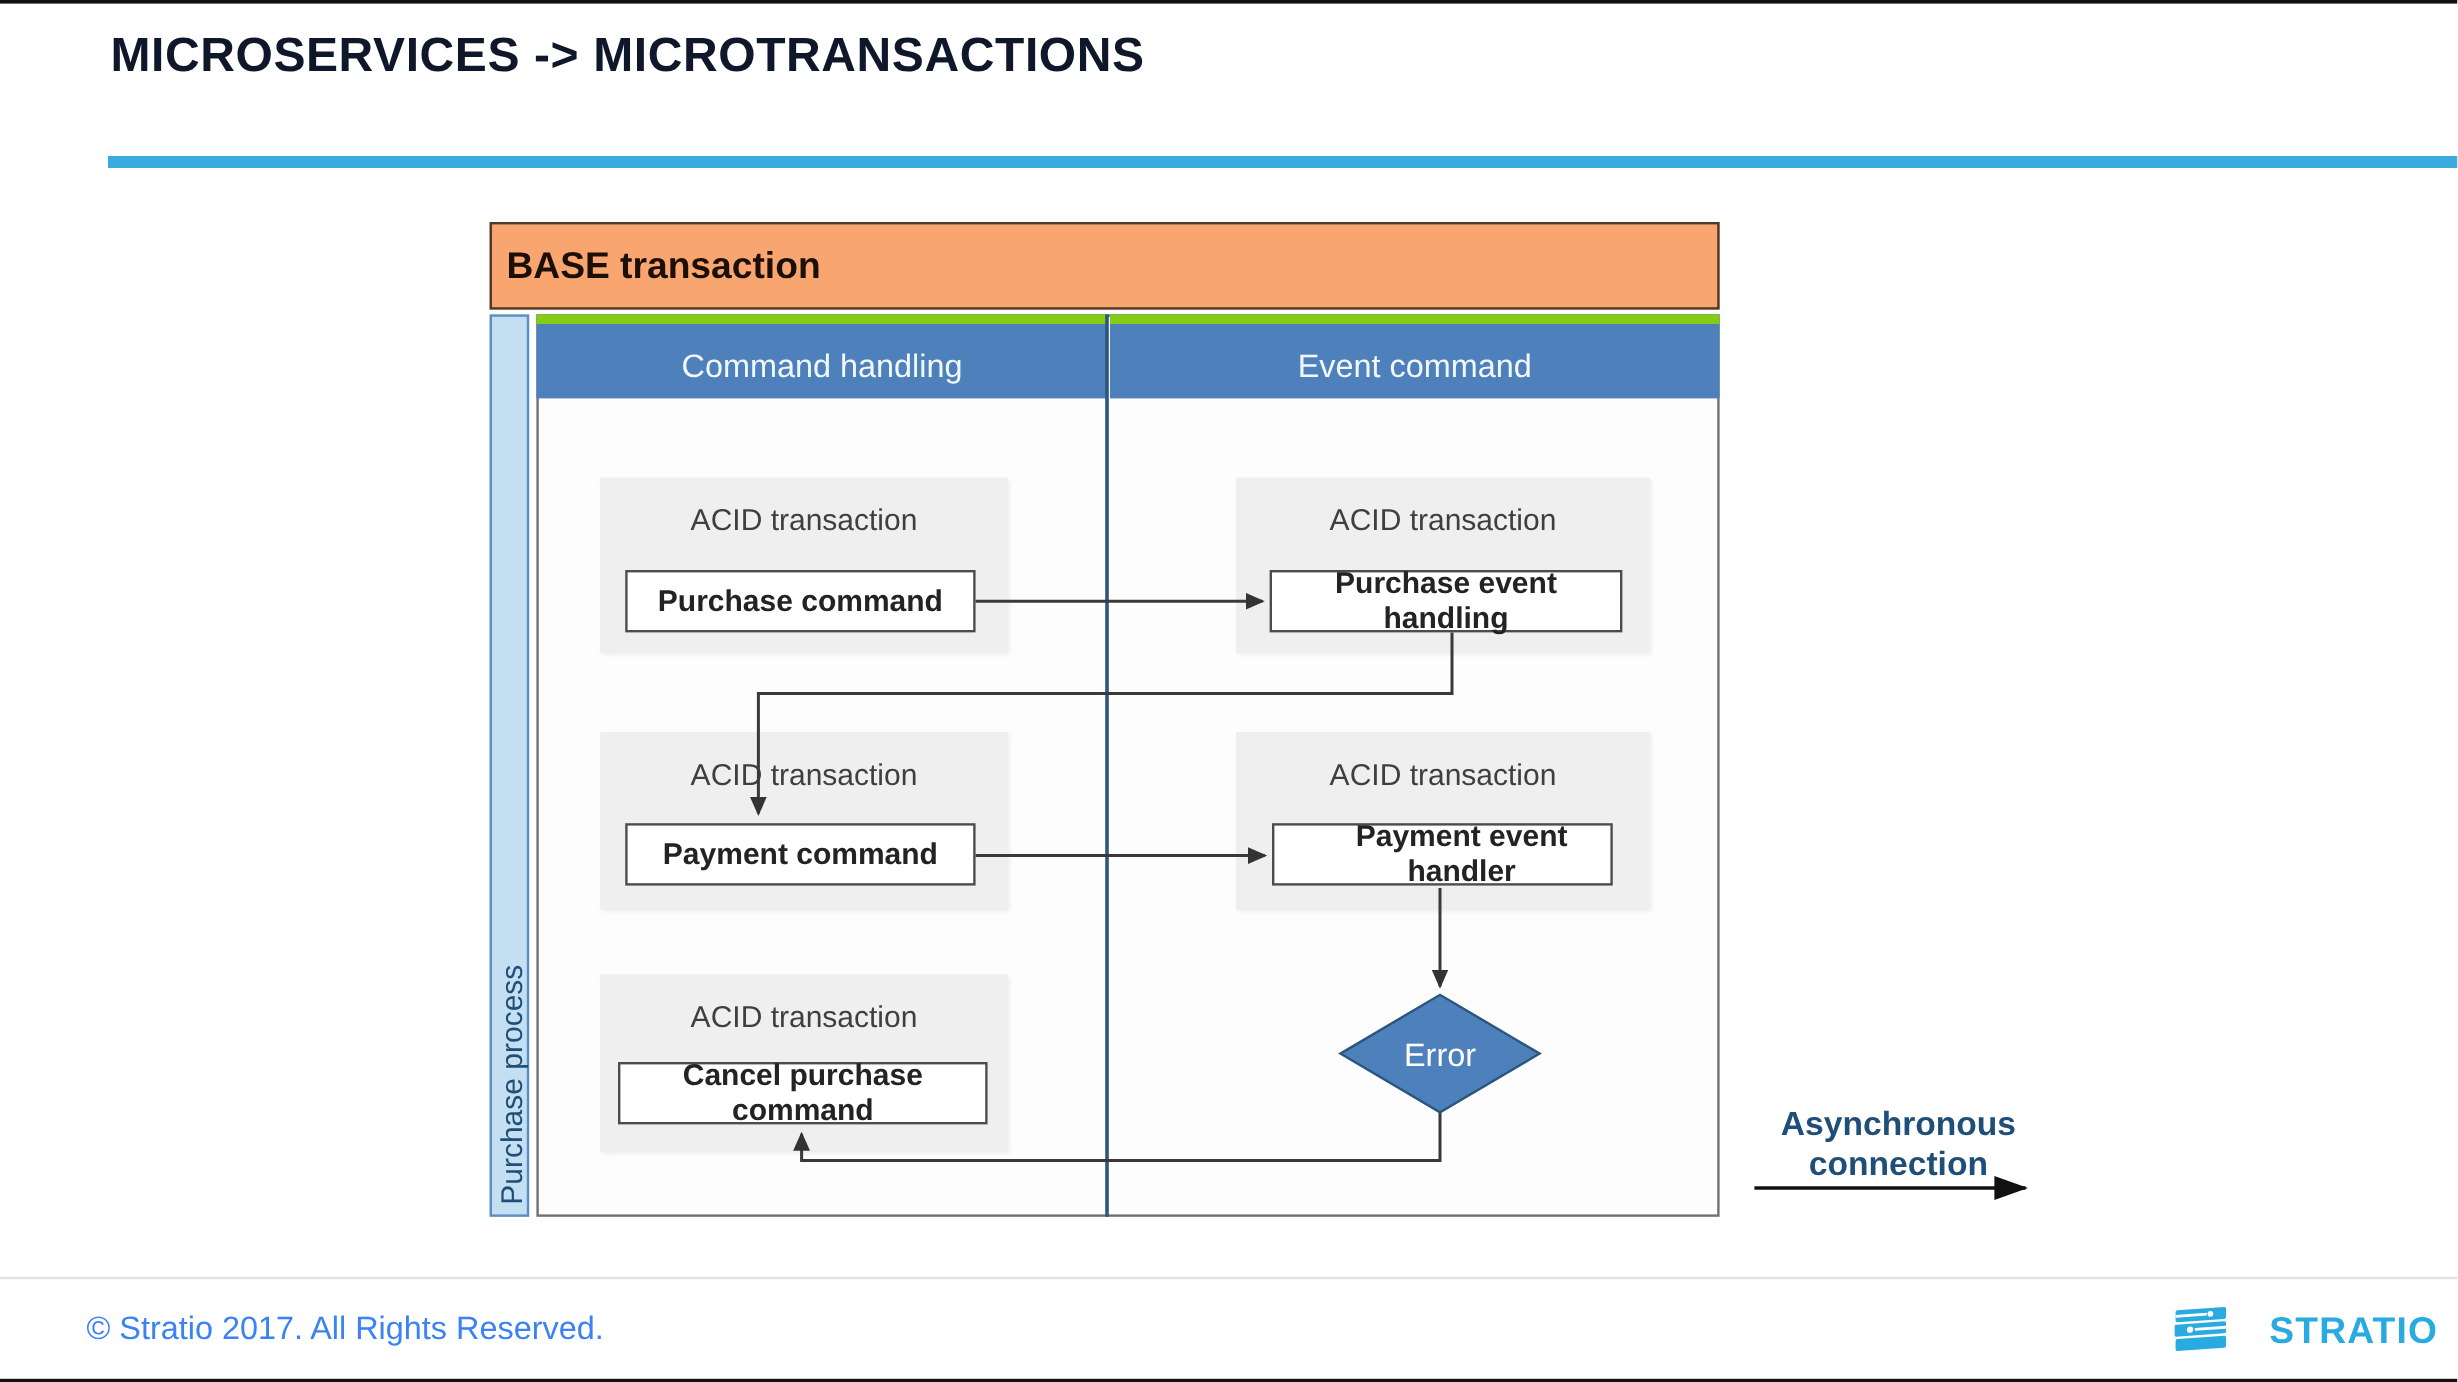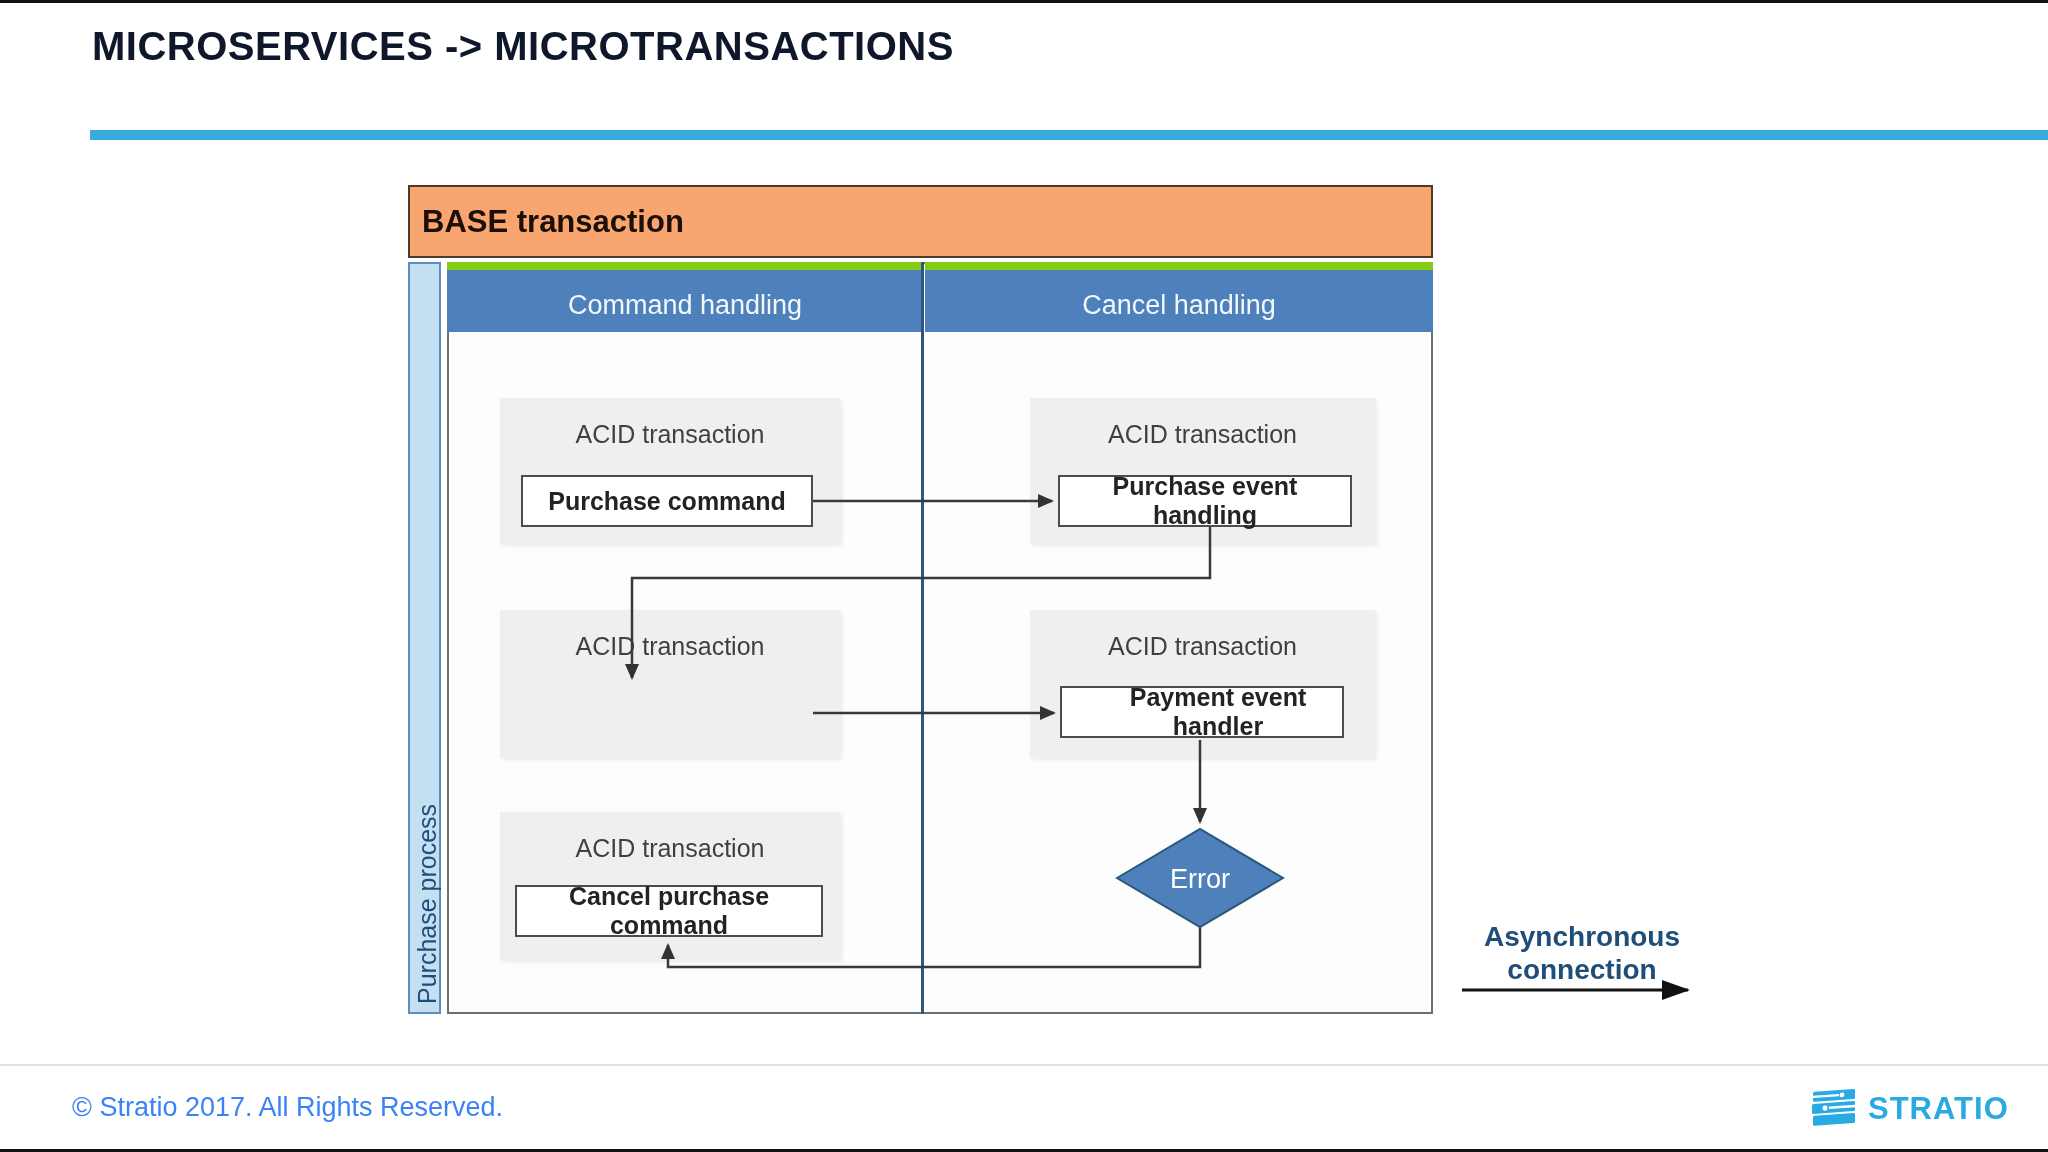--- a/index.html
+++ b/index.html
@@ -59,21 +59,21 @@
   .arrows{position:absolute;left:0;top:0;width:2048px;height:1152px;pointer-events:none;}
 
   .annotation{
     position:absolute;left:1462px;top:920px;width:240px;text-align:center;
     color:#1F4E79;font-size:28px;font-weight:700;line-height:1.18;
   }
   .annotation span{display:block;}
 
   .footer-rule{position:absolute;left:0;top:1064px;width:2048px;height:2px;background:#E1E1E1;}
   .footer-text{position:absolute;left:72px;top:1092px;font-size:27px;color:#3b82f6;}
-  .brand{position:absolute;left:1812px;top:1088px;display:flex;align-items:center;}
+  .brand{position:absolute;left:1812px;top:1088px;display:flex;align-items:center;gap:23px;}
   .brand-text{font-size:31px;font-weight:600;color:#29ABE2;letter-spacing:1px;margin-left:10px;}
 </style>
 </head>
 <body>
 
 <div class="slide">
 
   <div class="edge-line" style="top:0;"></div>
   <div class="edge-line" style="top:1149px;"></div>
 
@@ -83,36 +83,37 @@
   <div class="dg-header">
     <span>BASE transaction</span>
   </div>
 
   <div class="sidebar"></div>
   <div class="sidebar-label">Purchase process</div>
 
   <div class="content-frame"></div>
 
   <div class="col-header left">Command handling</div>
-  <div class="col-header right">Cancel handling</div>
+  <div class="col-header right">Event command</div>
   <div class="col-divider"></div>
 
   <div class="acid" style="left:500px;top:398px;width:340px;height:146px;">
     <div class="acid-label">ACID transaction</div>
   </div>
   <div class="node" style="left:521px;top:475px;width:292px;height:52px;">Purchase command</div>
 
   <div class="acid" style="left:1030px;top:398px;width:345px;height:146px;">
     <div class="acid-label">ACID transaction</div>
   </div>
   <div class="node" style="left:1058px;top:475px;width:294px;height:52px;">Purchase event handling</div>
 
   <div class="acid" style="left:500px;top:610px;width:340px;height:148px;">
     <div class="acid-label">ACID transaction</div>
   </div>
+  <div class="node" style="left:521px;top:686px;width:292px;height:52px;">Payment command</div>
 
   <div class="acid" style="left:1030px;top:610px;width:345px;height:148px;">
     <div class="acid-label">ACID transaction</div>
   </div>
   <div class="node" style="left:1060px;top:686px;width:284px;height:52px;padding-left:32px;">Payment event handler</div>
 
   <div class="acid" style="left:500px;top:812px;width:340px;height:148px;">
     <div class="acid-label">ACID transaction</div>
   </div>
   <div class="node" style="left:515px;top:885px;width:308px;height:52px;">Cancel purchase command</div>

